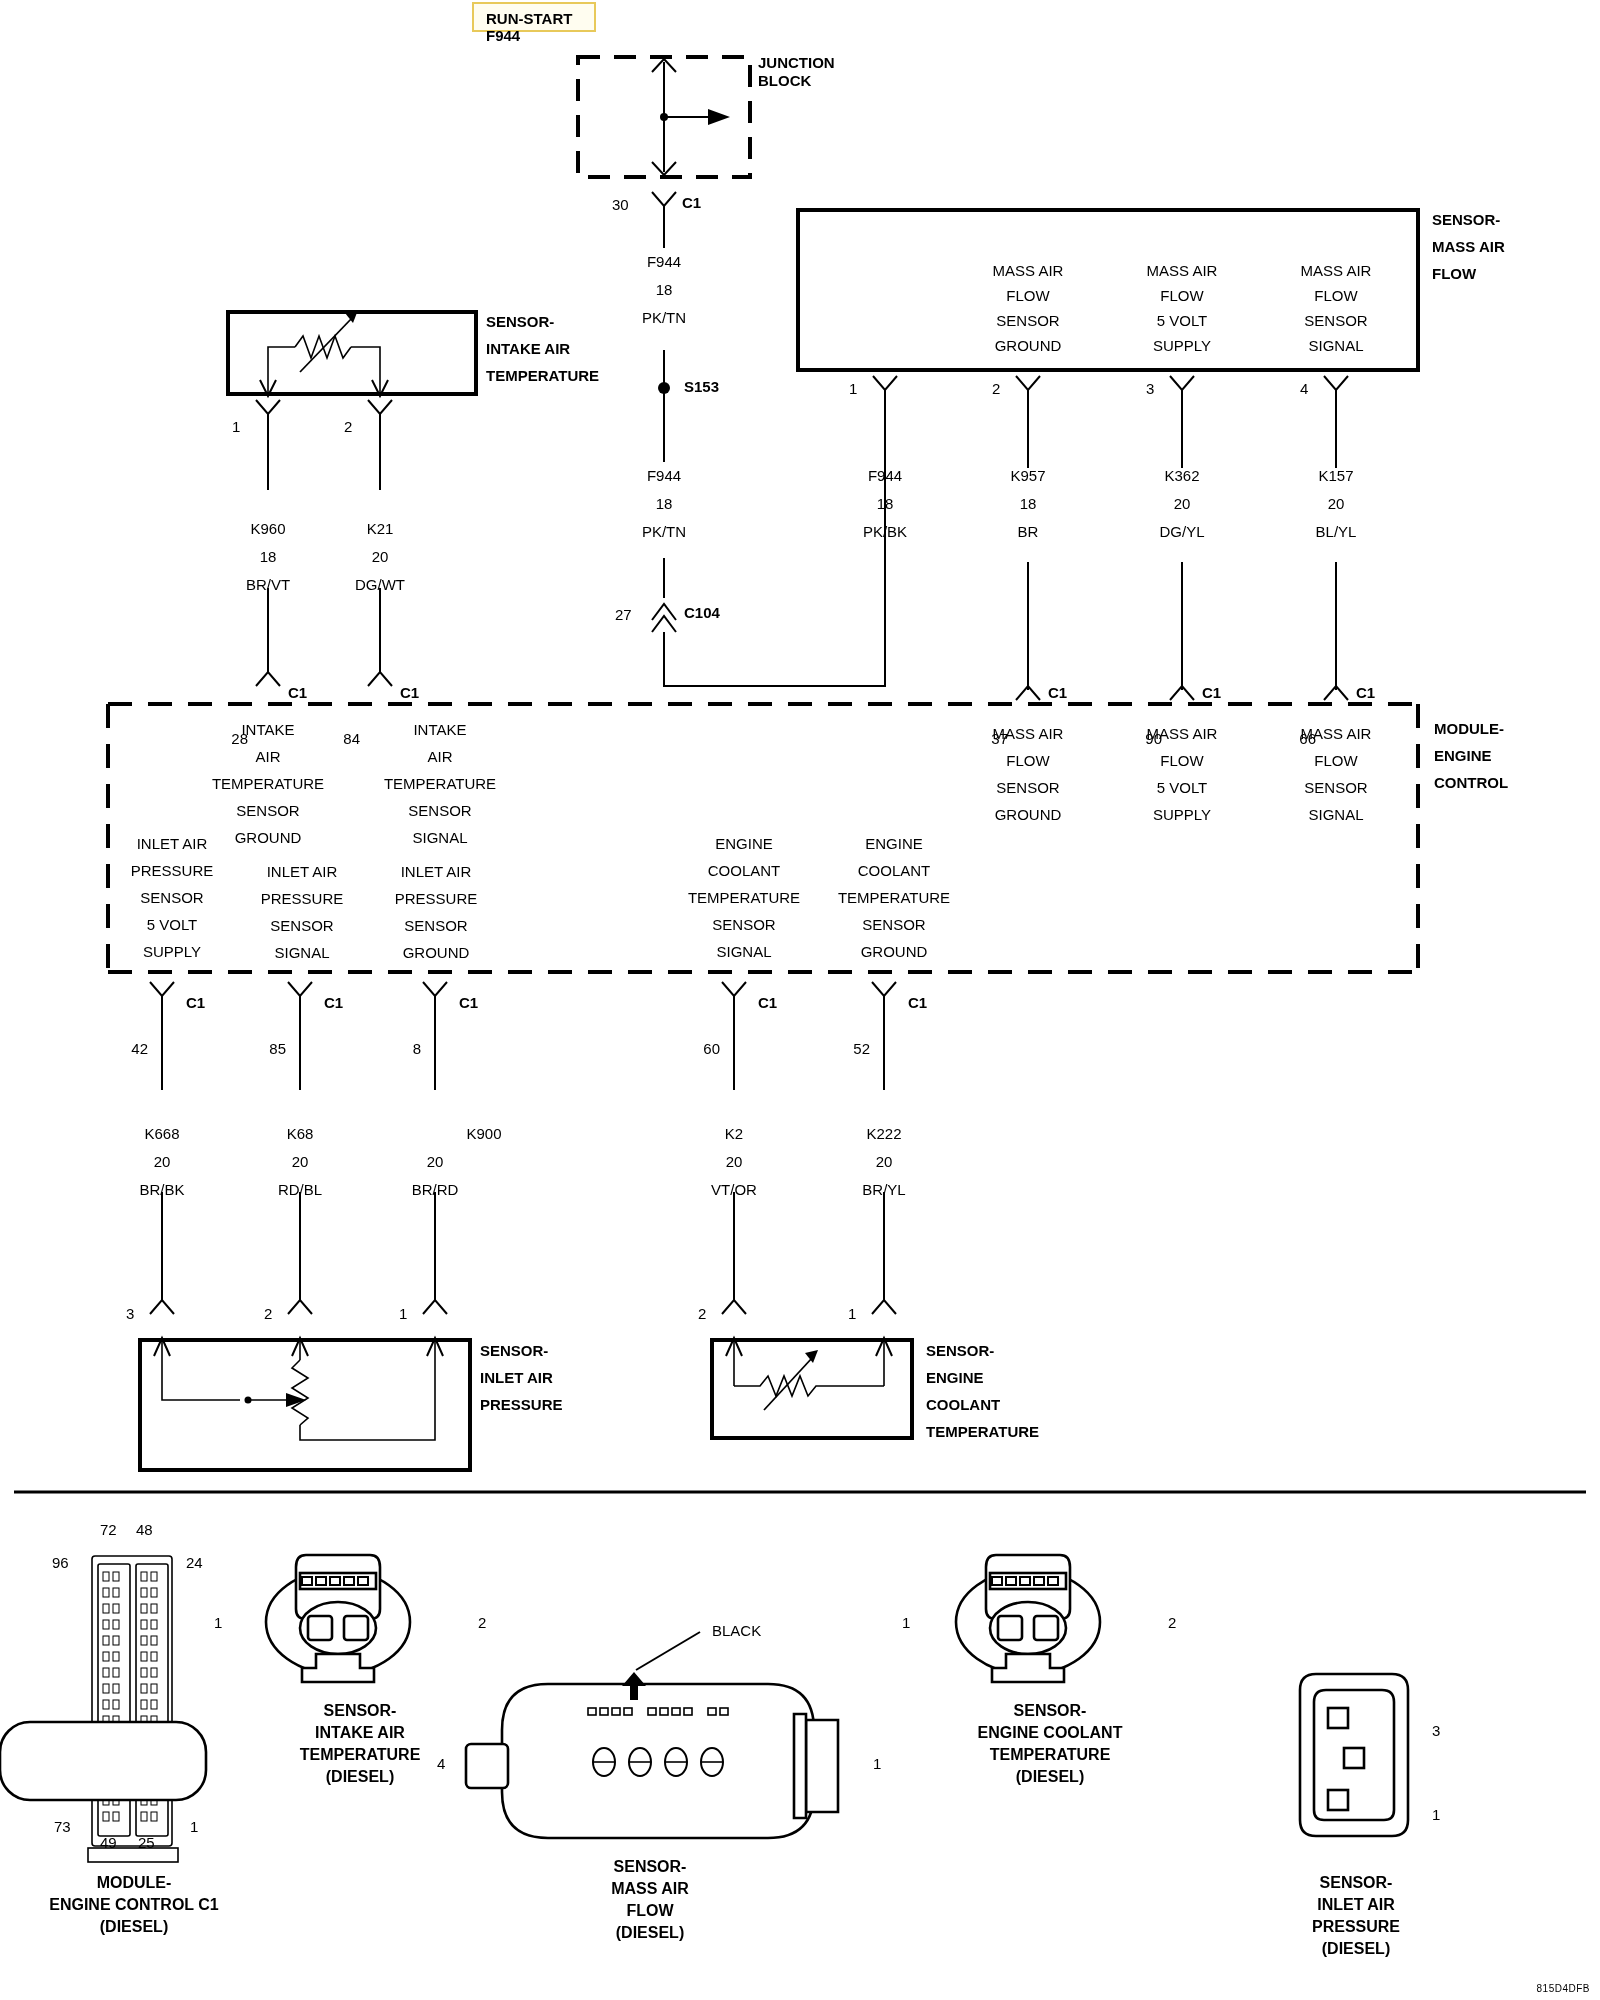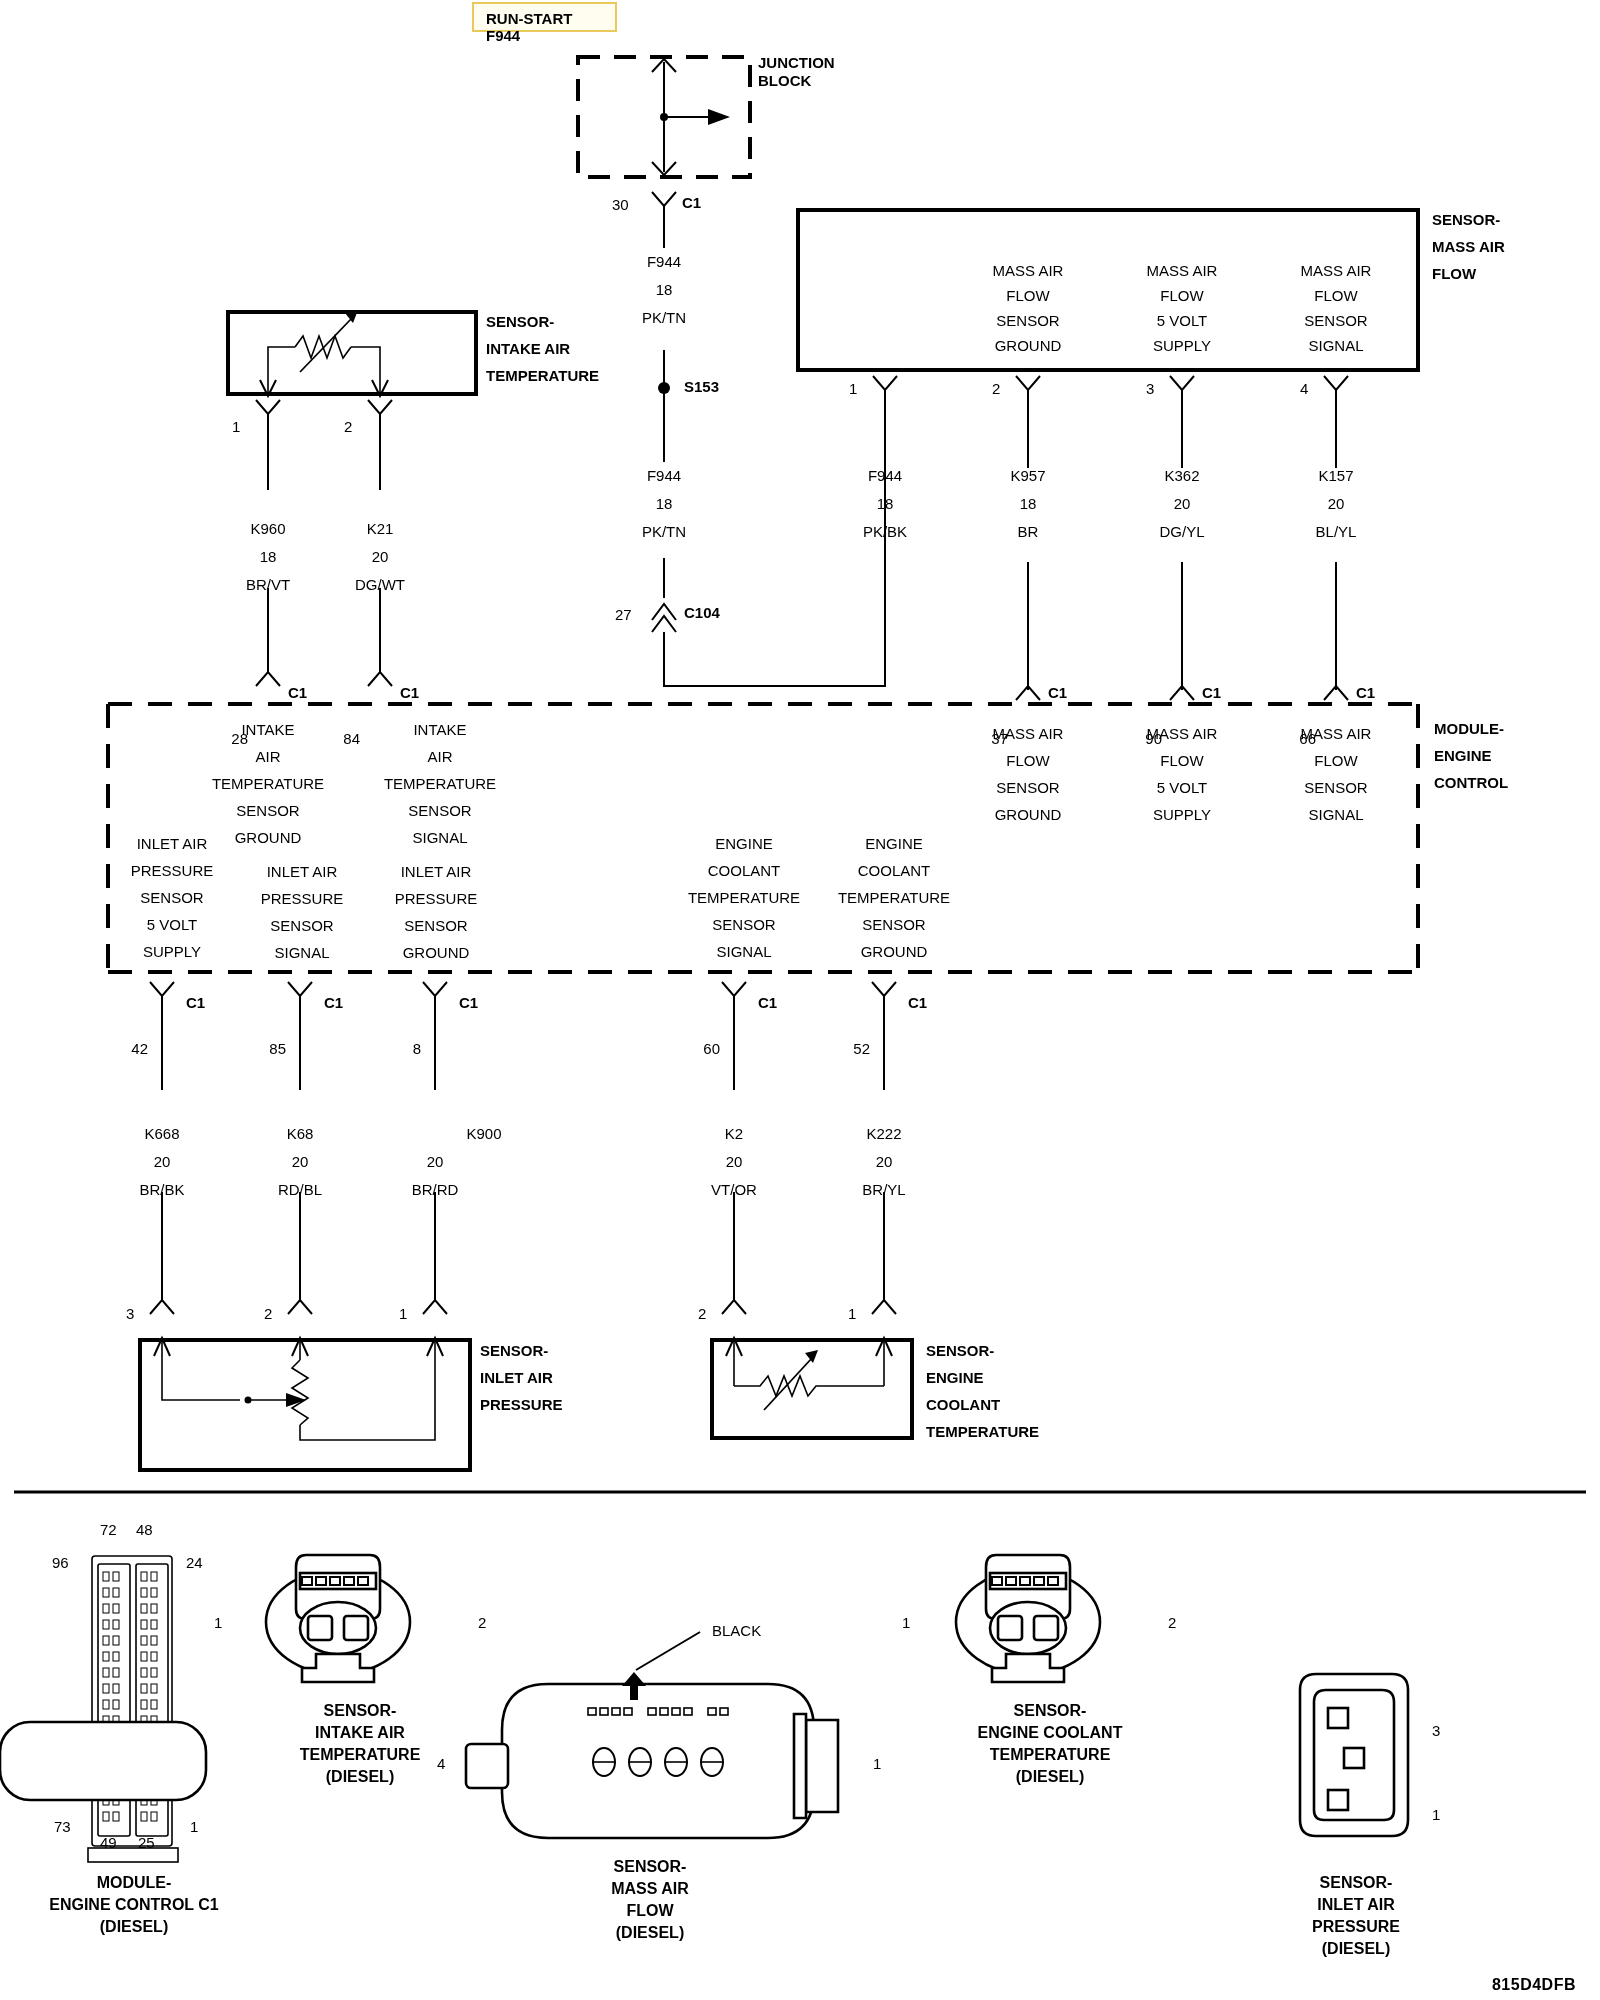--- a/index.html
+++ b/index.html
@@ -5,29 +5,29 @@
   html,body{margin:0;padding:0;background:#fff;}
   body{width:1600px;height:2000px;position:relative;font-family:"Liberation Sans",sans-serif;color:#000;}
   .stage{position:absolute;left:0;top:0;width:1600px;height:2000px;}
   svg.wires{position:absolute;left:0;top:0;width:1600px;height:2000px;overflow:visible;}
   .lbl{position:absolute;font-size:15px;line-height:18px;white-space:pre;color:#000;}
   .lbl.b{font-weight:bold;}
   .ctr{text-align:center;transform:translateX(-50%);}
   .rt{text-align:right;transform:translateX(-100%);margin-top:44px;}
   .fusebox{position:absolute;border:2px solid #e8c95a;background:#fffdf0;
            font-weight:bold;font-size:15px;padding:6px 12px;box-sizing:border-box;}
-  .footer{position:absolute;right:24px;bottom:6px;font-size:16px;font-weight:bold;letter-spacing:.5px;}
+  .footer{position:absolute;right:10px;bottom:6px;font-size:10px;font-weight:normal;letter-spacing:.5px;}
   .cap{position:absolute;font-size:16px;font-weight:bold;line-height:22px;text-align:center;transform:translateX(-50%);white-space:pre;}
 </style>
 </head>
 <body>
 
 <div class="stage">
 
-  <div class="fusebox" style="left:472px;top:2px;width:145px;height:30px;">
+  <div class="fusebox" style="left:472px;top:2px;width:124px;height:30px;">
     <span>RUN-START F944</span>
   </div>
 
   <svg class="wires" viewBox="0 0 1600 2000">
     <defs>
       <marker id="ar" markerWidth="12" markerHeight="12" refX="10" refY="4" orient="auto">
         <path d="M0,0 L10,4 L0,8 z" fill="#000"></path>
       </marker>
     </defs>
     <g stroke="#000" fill="none" stroke-width="2">

